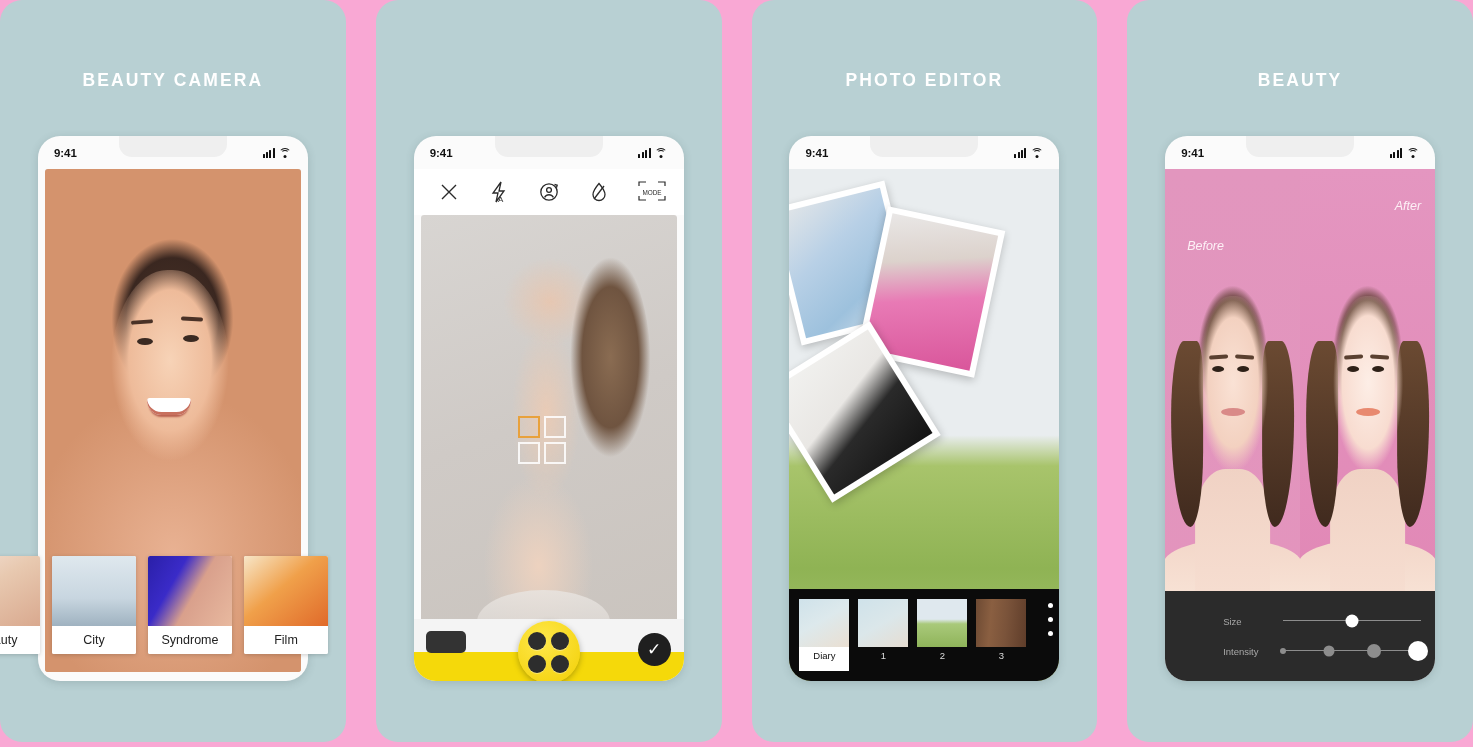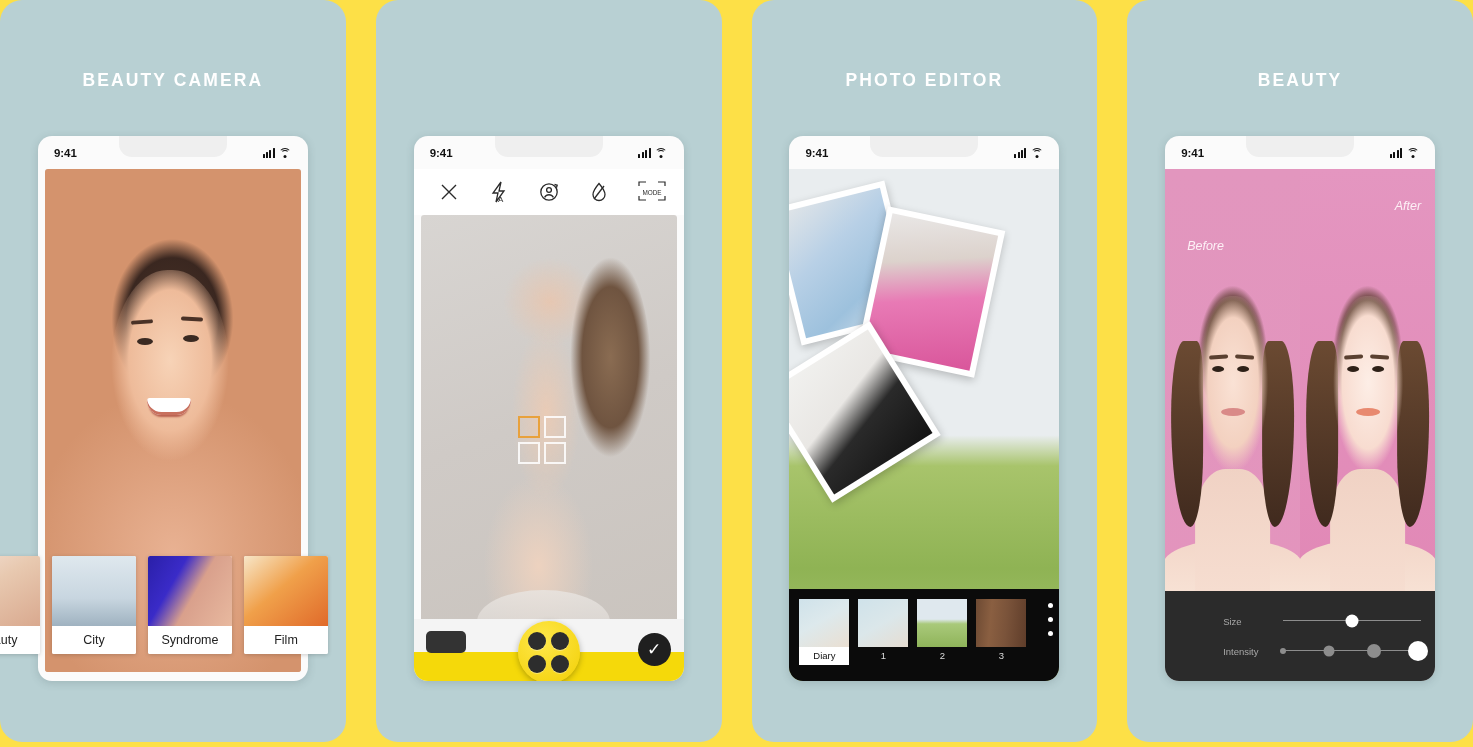--- a/index.html
+++ b/index.html
@@ -7,21 +7,21 @@
     width: 1473px; height: 747px;
     background: #ffffff;
     font-family: "Liberation Sans", sans-serif;
     overflow: hidden;
   }
   .gallery {
     position: relative;
     width: 1473px; height: 747px;
     display: flex;
     gap: 30px;
-    background: #fde047;
+    background: #f9a8d4;
   }
   
   .card {
     position: relative;
     flex: 1 1 0;
     height: 742px;
     background: #b8d0d3;
     border-radius: 22px 22px 22px 22px;
     overflow: hidden;
   }
@@ -36,21 +36,21 @@
   }
   
   .phone {
     position: absolute;
     left: 50%;
     transform: translateX(-50%);
     top: 136px;
     width: 270px;
     height: 545px;
     background: #fbfbfb;
-    border-radius: 14px;
+    border-radius: 22px;
     box-shadow: 0 2px 9px rgba(60,80,85,.20);
     padding: 0;
     overflow: hidden;
   }
   .phone-inner {
     position: absolute;
     top: 33px; left: 7px; right: 7px; bottom: 9px;
     overflow: hidden;
     background: #ffffff;
     border-radius: 3px;
@@ -243,21 +243,21 @@
     background:#0b0b0b; display:flex; align-items:flex-start; gap:9px;
     padding:10px 0 0 10px; z-index:6;
   }
   .pe-item { width:50px; flex:0 0 50px; }
   .pe-thumb { width:50px;height:48px; }
   .t-diary { background:linear-gradient(150deg,#cfe2ea 0%,#dde9ec 45%,#eadfd2 100%); }
   .t-1 { background:linear-gradient(150deg,#cfe2ea 0%,#dbe7ea 50%,#e6ddd2 100%); }
   .t-2 { background:linear-gradient(#dfe8ee 0 42%,#a9c97a 52%,#8fb45a 100%); }
   .t-3 { background:linear-gradient(95deg,#6d4a33 0%,#8a5f41 30%,#7a533a 60%,#5f3d2a 100%); }
   .pe-lbl {
-    height:18px;line-height:18px;text-align:center;font-size:9.5px;color:#ddd;
+    height:24px;line-height:18px;text-align:center;font-size:9.5px;color:#ddd;
   }
   .pe-lbl.sel { background:#fff; color:#111; }
   .pe-scroll { position:absolute;right:6px;top:14px;display:flex;flex-direction:column;gap:9px; }
   .pe-scroll i { width:5px;height:5px;background:#fff;border-radius:50%;display:block; }
 
   
   .bt-stage { position:absolute;top:33px;left:0;right:0;bottom:90px;display:flex;overflow:hidden; }
   .bt-half { position:relative; flex:1 1 0; overflow:hidden; }
   .bt-half.before { background: linear-gradient(#e296be 0%,#e394bd 100%); }
   .bt-half.after  { background: linear-gradient(#e496c0 0%,#e188b6 100%); }

